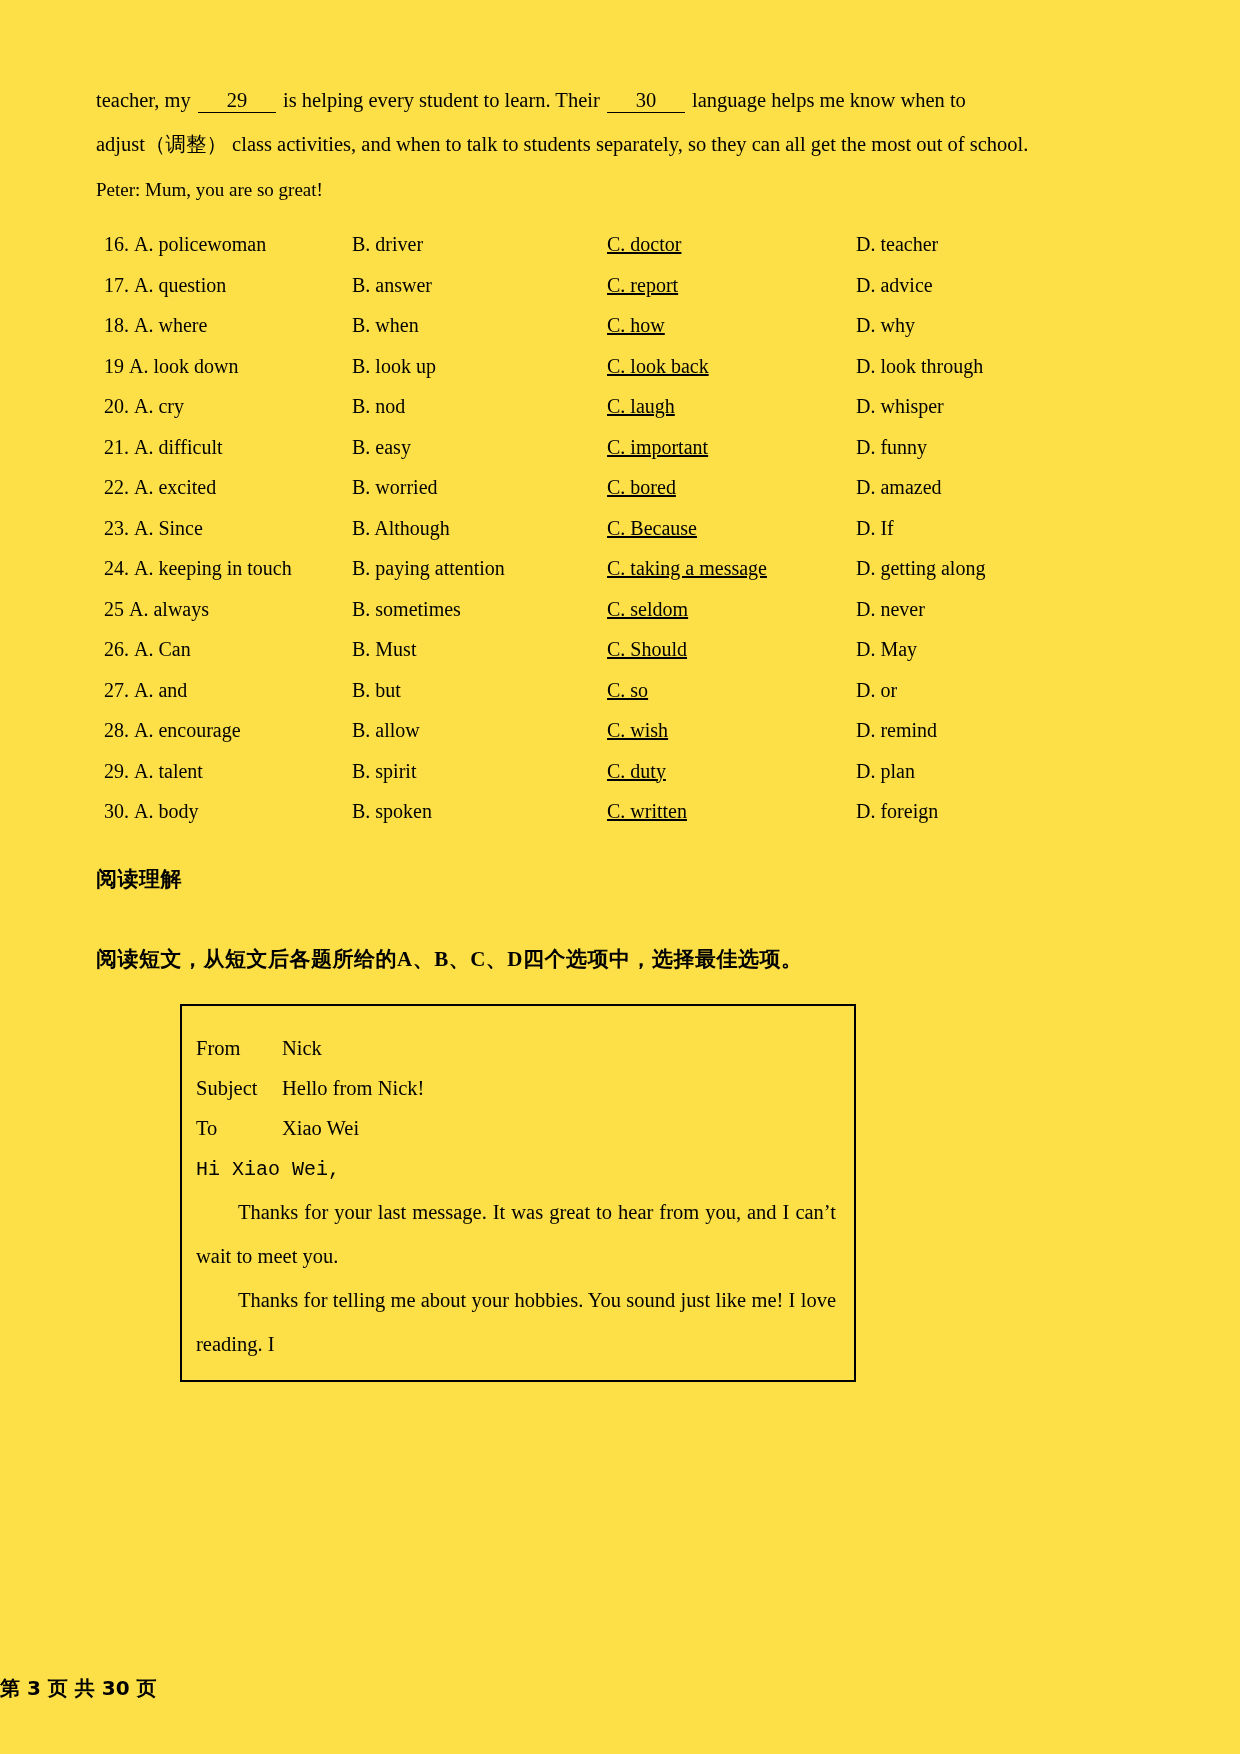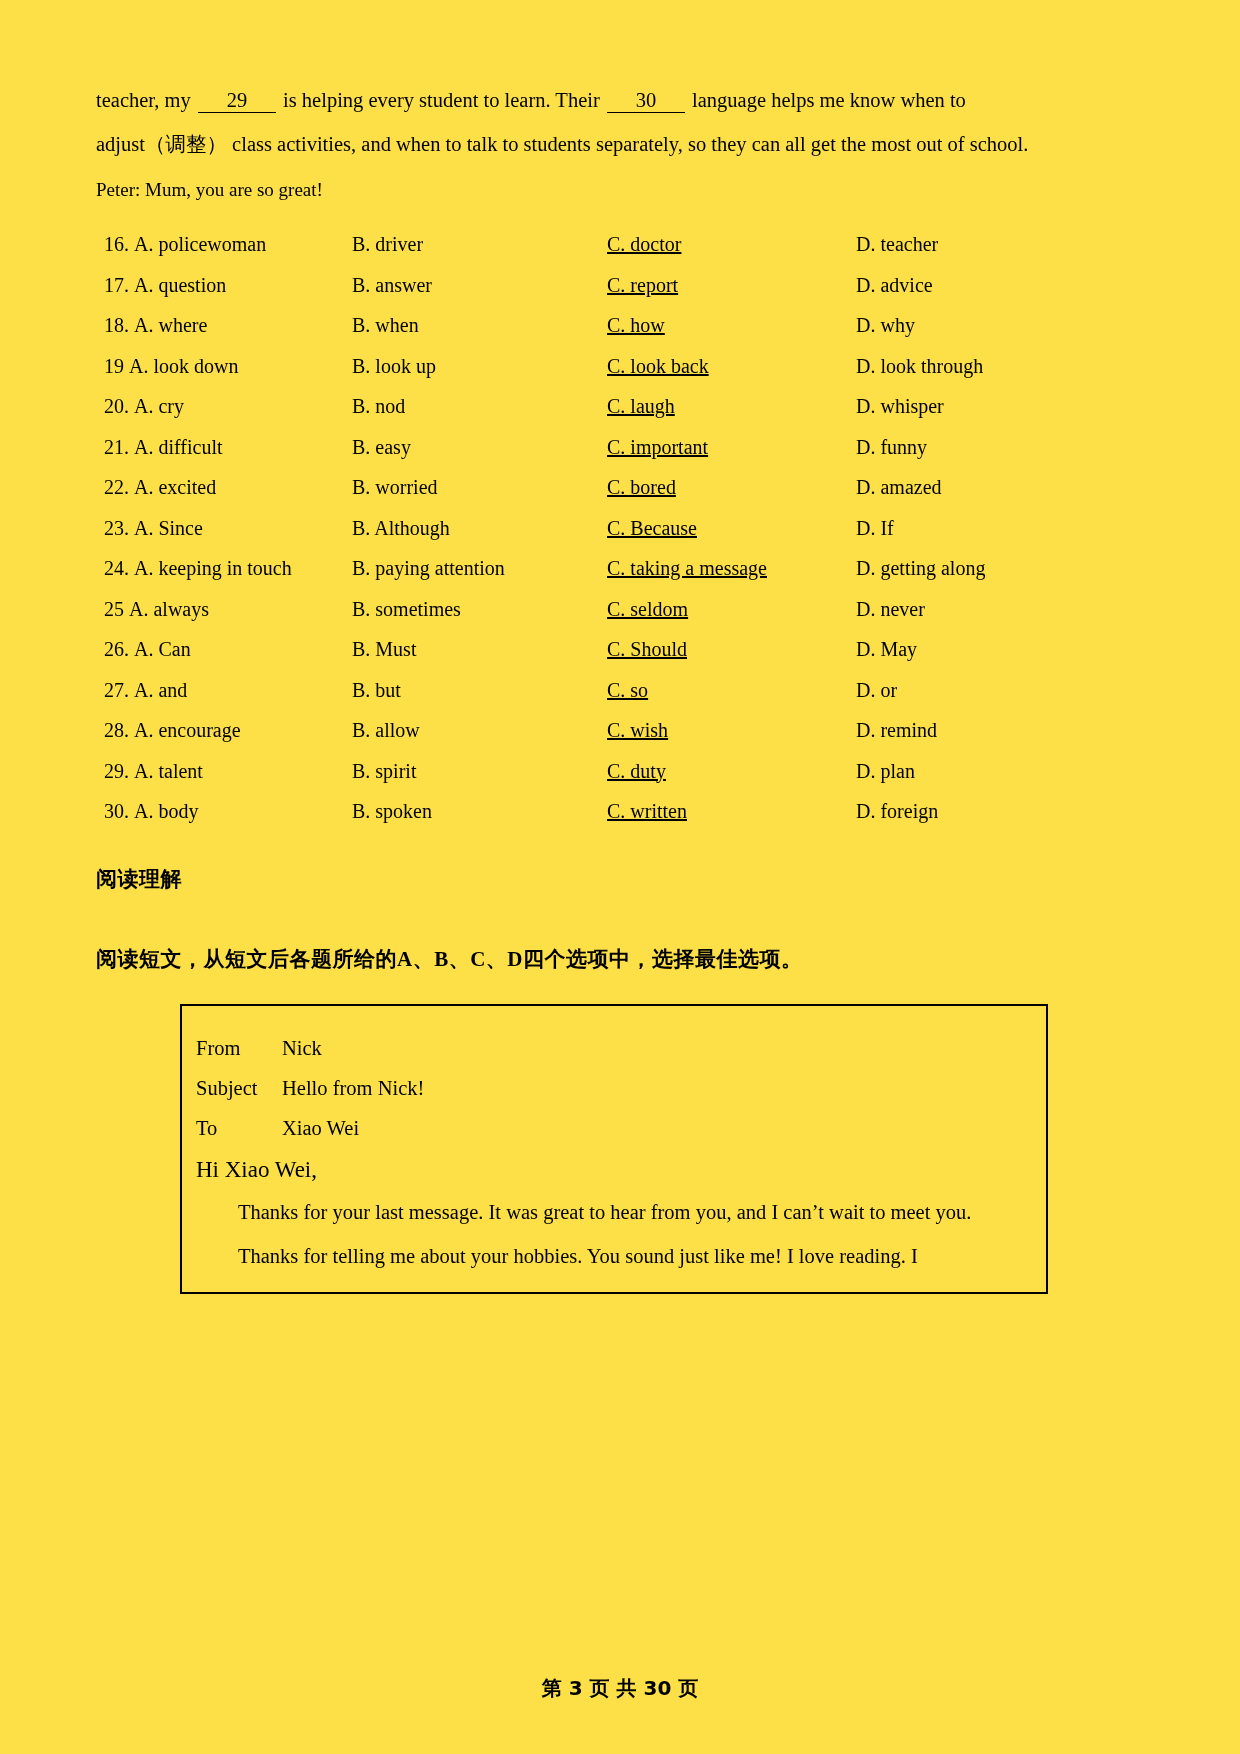--- a/index.html
+++ b/index.html
@@ -78,52 +78,52 @@
   .heading-reading { margin-top: 30px; }
   .heading-instruction { margin-top: 46px; }
   .heading-instruction .latin {
     font-family: "Liberation Serif", "DejaVu Serif", serif;
     font-weight: bold;
   }
 
   
   .email-box {
     margin: 28px 0 0 84px;
-    width: 868px;
+    width: 676px;
     border: 2.2px solid #000;
     box-sizing: border-box;
     padding: 22px 18px 14px 14px;
   }
   .email-head {
     font-size: 20.5px;
     line-height: 40px;
     display: flex;
   }
   .email-head .lbl { flex: 0 0 86px; }
   .email-head .val { flex: 1 1 auto; }
   .email-greet {
-    font-size: 23px;
+    font-size: 20px;
     line-height: 40px;
     margin-top: 2px;
+    font-family: Liberation Mono, monospace;
   }
   .email-para {
     font-size: 20.5px;
     line-height: 44px;
     text-indent: 42px;
     text-align: justify;
     margin: 0;
   }
 
   
   .footer {
     position: absolute;
     left: 0;
     right: 0;
     bottom: 52px;
-    text-align: center;
     font-size: 20px;
     font-weight: bold;
     font-family: "DejaVu Sans", "Liberation Sans", sans-serif;
   }
 </style>
 </head>
 <body>
 
 <div class="page">
   <div class="content">

